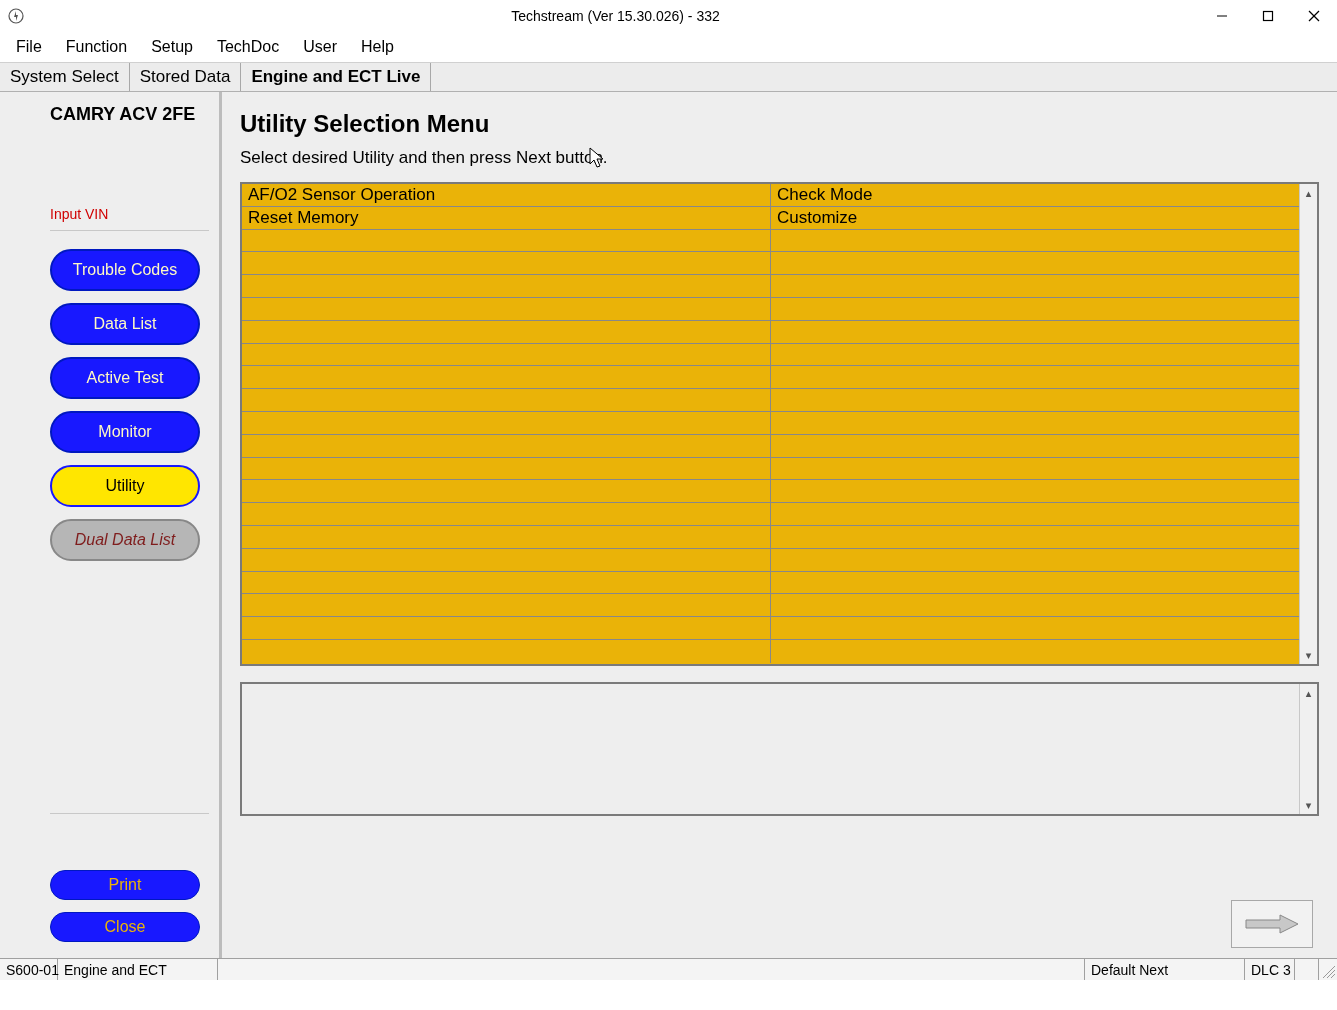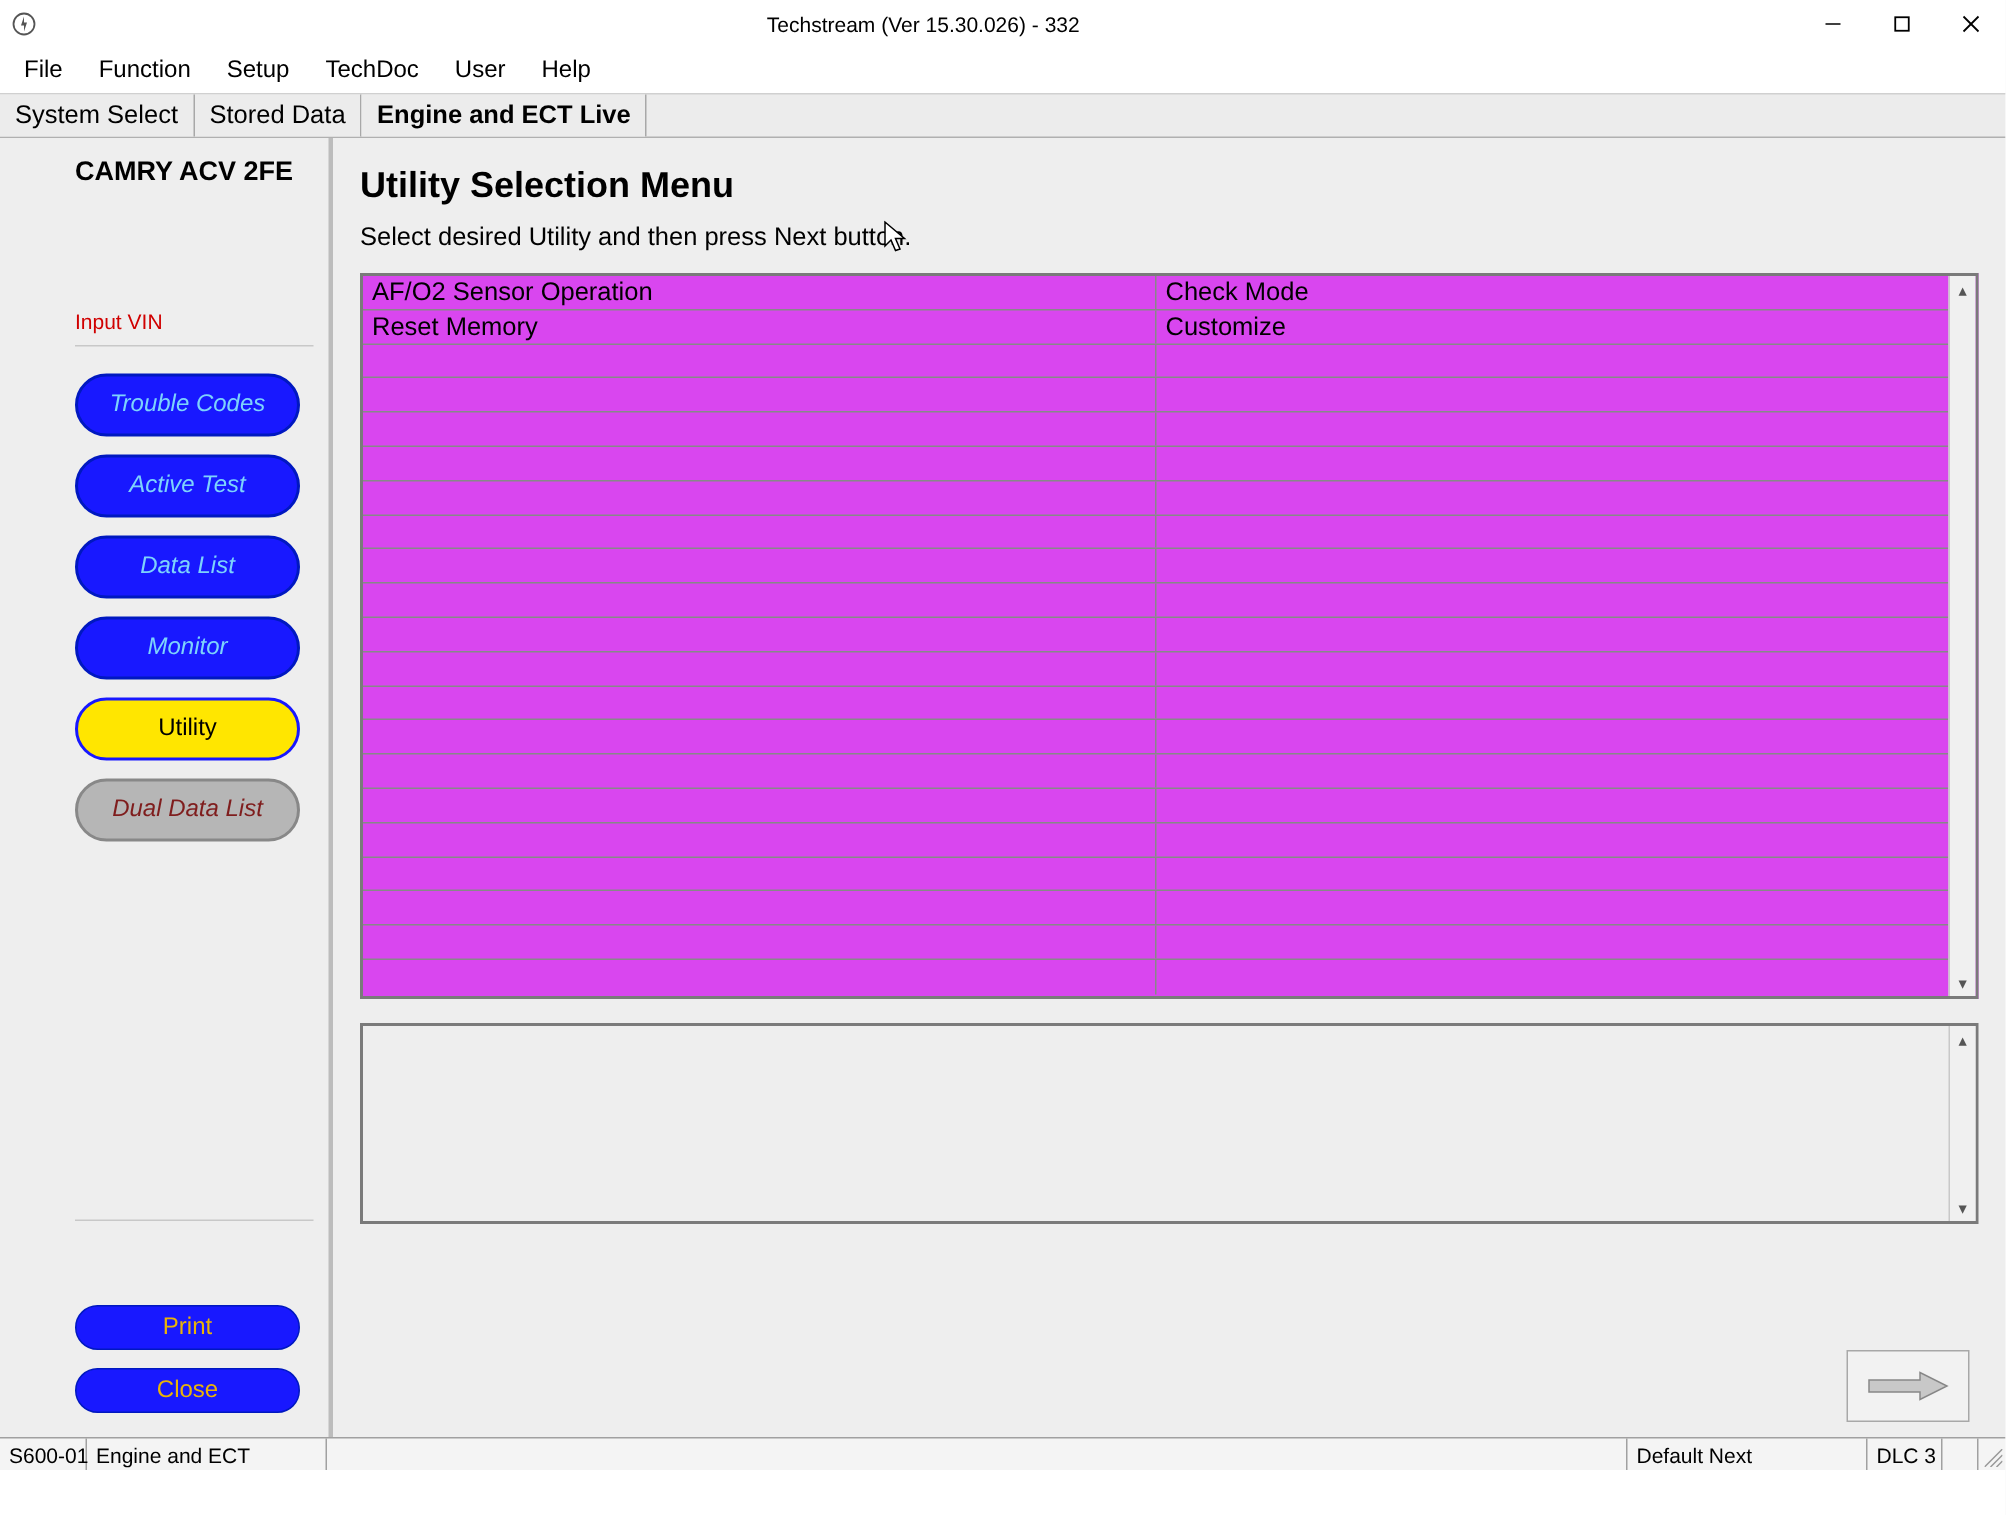--- a/index.html
+++ b/index.html
@@ -106,21 +106,21 @@
     height: 42px;
     border-radius: 21px;
     margin: 6px 0;
     display: flex;
     align-items: center;
     justify-content: center;
     font-size: 16px;
     border: 2px solid #0018c0;
     cursor: default;
   }
-  .pill-blue { background: #1818ff; color: #7dd3fc; font-style: italic; }
+  .pill-blue { background: #1818ff; color: #fef9c3; }
   .pill-yellow { background: #ffe600; color: #000; border: 2px solid #1818ff; }
   .pill-grey { background: #b6b6b6; color: #7f1d1d; border: 2px solid #888; font-style: italic; }
   .sidebar .spacer { flex: 1; }
   .sidebar .divider2 {
     border-top: 1px solid #c8c8c8;
     margin: 8px 0 50px 0;
   }
   .pill-bottom {
     width: 150px;
     height: 30px;
@@ -145,21 +145,21 @@
     margin: 8px 0 10px 0;
   }
   .instruction {
     font-size: 17px;
     margin-bottom: 14px;
   }
   .util-table-wrap {
     display: flex;
     border: 2px solid #7a7a7a;
     height: 484px;
-    background: #d946ef;
+    background: #eab308;
   }
   .util-table {
     flex: 1;
     display: flex;
     flex-direction: column;
   }
   .util-row {
     display: flex;
     height: 22.8px;
     border-bottom: 1px solid #888;
@@ -287,22 +287,22 @@
   <div class="tab">Stored Data</div>
   <div class="tab active">Engine and ECT Live</div>
 </div>
 
 <div class="body">
 
   <div class="sidebar">
     <div class="vehicle-label">CAMRY ACV 2FE</div>
     <div class="input-vin">Input VIN</div>
     <div class="pill-btn pill-blue">Trouble Codes</div>
+    <div class="pill-btn pill-blue">Data List</div>
     <div class="pill-btn pill-blue">Active Test</div>
-    <div class="pill-btn pill-blue">Data List</div>
     <div class="pill-btn pill-blue">Monitor</div>
     <div class="pill-btn pill-yellow">Utility</div>
     <div class="pill-btn pill-grey">Dual Data List</div>
     <div class="spacer"></div>
     <div class="divider2"></div>
     <div class="pill-bottom">Print</div>
     <div class="pill-bottom">Close</div>
     <div style="height:10px"></div>
   </div>
 

